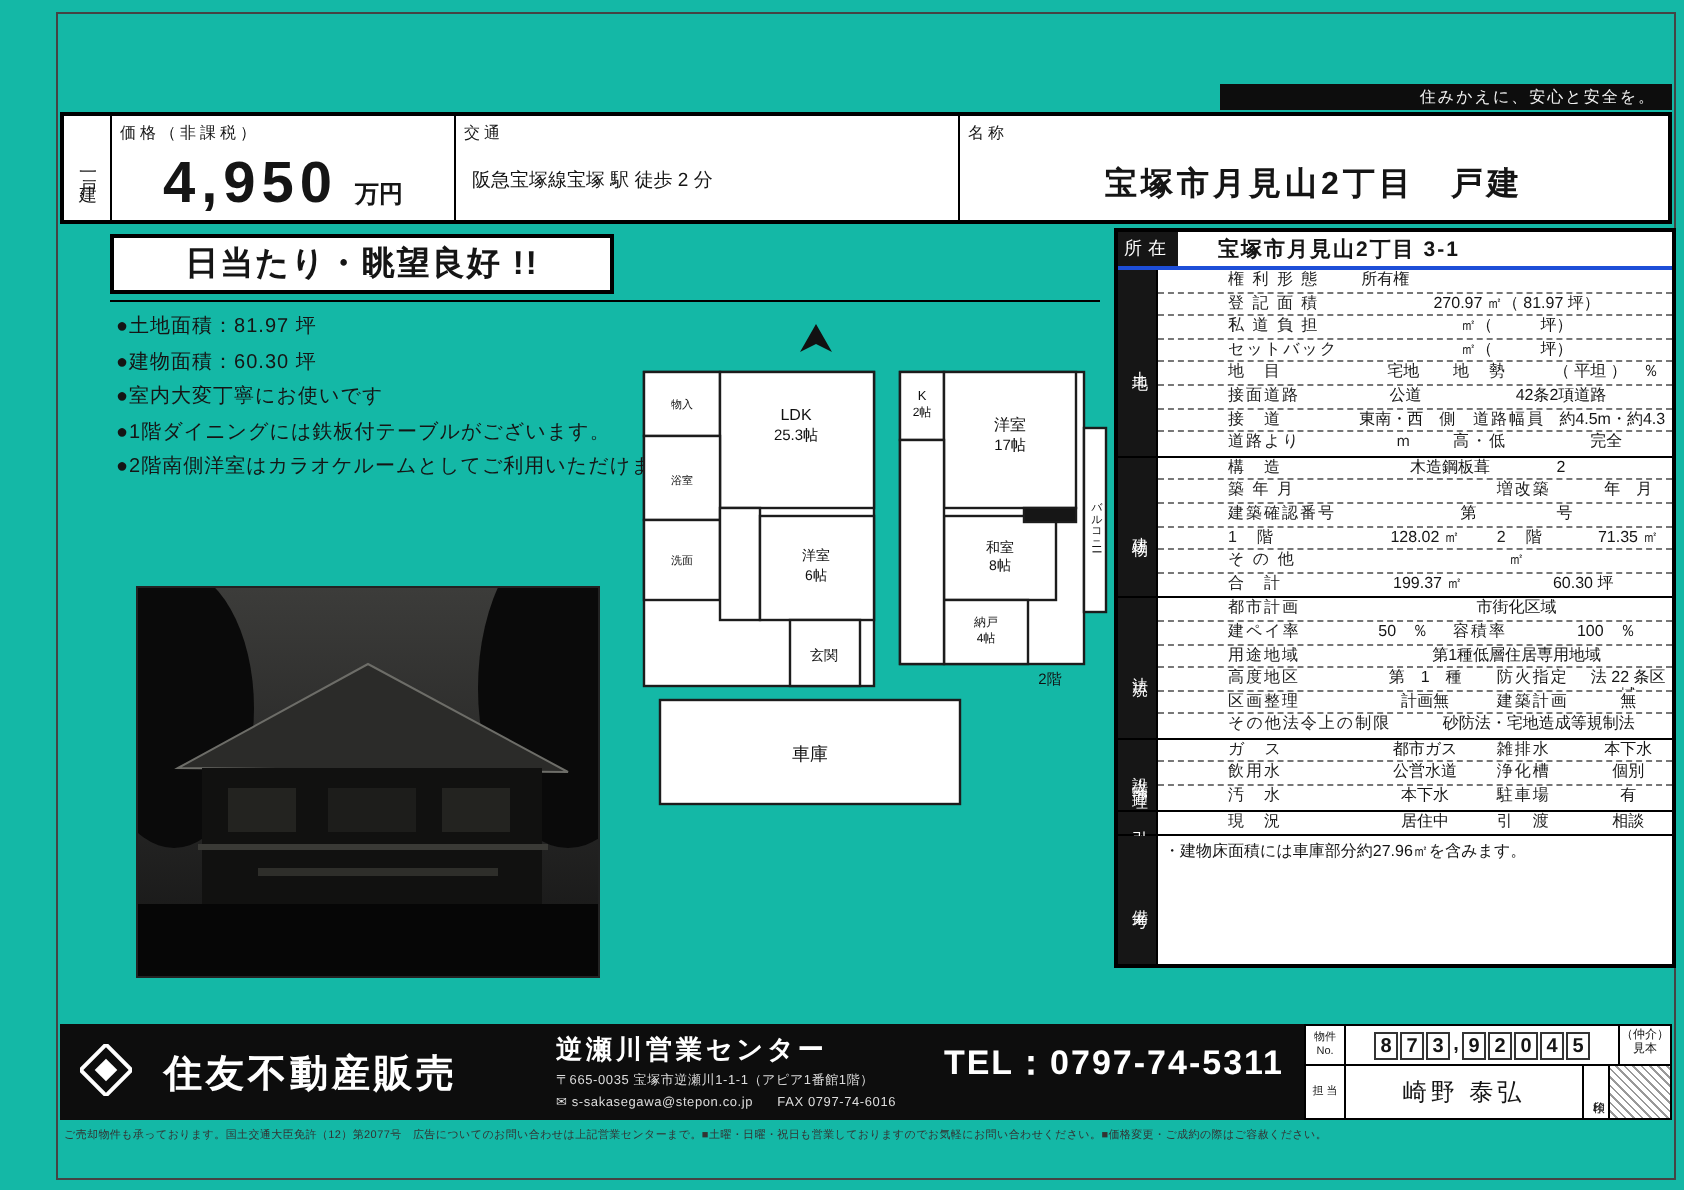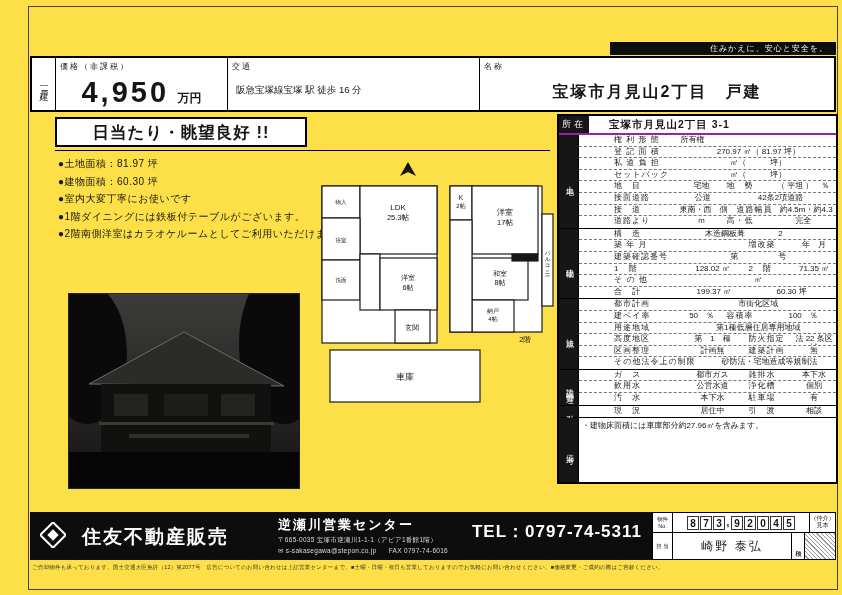--- a/index.html
+++ b/index.html
@@ -1,18 +1,18 @@
 <!DOCTYPE html>
 <html><head>
 <meta charset="utf-8">
 <style>
   html,body{margin:0;padding:0;background:#e8e8e4;}
   *{box-sizing:border-box;}
   body{font-family:"Liberation Sans","DejaVu Sans",sans-serif;color:#151515;}
-  .sheet{position:relative;width:842px;height:595px;background:#fde047;margin:0 auto;overflow:hidden;}
+  .sheet{position:relative;width:842px;height:595px;background:#14b8a6;margin:0 auto;overflow:hidden;}
   .sheet-border{position:absolute;left:28px;top:6px;width:810px;height:584px;border:1px solid #444;}
 
   
   .slogan{position:absolute;left:610px;top:42px;width:226px;height:13px;background:#0d0d0d;color:#f2f2f2;
     font-size:8px;line-height:13px;text-align:right;padding-right:8px;letter-spacing:1px;}
 
   
   .head-table{position:absolute;left:30px;top:56px;width:806px;height:56px;border:2px solid #000;display:flex;background:#fff;}
   .h-cell{border-right:1px solid #000;position:relative;}
   .h-type{width:24px;display:flex;align-items:center;justify-content:center;}
@@ -36,21 +36,21 @@
 
   
   .photo{position:absolute;left:68px;top:293px;width:232px;height:196px;border:1px solid #222;background:#101010;}
 
   
   .plan{position:absolute;left:312px;top:158px;width:252px;height:262px;}
   .plan svg text{font-family:"Liberation Sans","DejaVu Sans",sans-serif;}
 
   
   .spec{position:absolute;left:557px;top:114px;width:281px;border:2px solid #000;background:#fff;font-size:8px;}
-  .spec-loc{display:flex;border-bottom:2px solid #a21caf;height:19px;}
+  .spec-loc{display:flex;border-bottom:2px solid #1d4ed8;height:19px;}
   .spec-loc-label{width:30px;background:#161616;color:#fff;font-size:9px;letter-spacing:3px;display:flex;align-items:center;justify-content:center;}
   .spec-loc-value{flex:1;font-size:10.5px;font-weight:bold;display:flex;align-items:center;padding-left:20px;letter-spacing:1px;}
   .spec-sec{display:flex;border-bottom:1px solid #000;}
   .spec-sec:last-child{border-bottom:none;}
   .spec-seclab{width:20px;background:#161616;color:#fff;display:flex;align-items:center;justify-content:center;
     writing-mode:vertical-rl;text-orientation:upright;font-size:8px;letter-spacing:2px;border-right:1px solid #000;}
   .spec-body{flex:1;display:flex;flex-direction:column;}
   .spec-row{display:flex;height:11.6px;border-bottom:1px dashed #777;padding-left:32px;}
   .spec-row:last-child{border-bottom:none;}
   .spec-cell{font-size:8px;text-align:center;overflow:hidden;white-space:pre-line;line-height:1.15;}
@@ -97,21 +97,21 @@
       <span class="h-label">価格（非課税）</span>
       <div class="price-line">
         <span class="price-big">4,950</span>
         <span class="price-unit">万円</span>
       </div>
     </div>
     <div class="h-cell h-traffic">
       <span class="h-label">交通</span>
       <div class="traffic-line">
         <span>阪急宝塚線</span>
-        <span>宝塚 駅 徒歩 16 分</span>
+        <span>宝塚 駅 徒歩 2 分</span>
       </div>
     </div>
     <div class="h-cell h-name">
       <span class="h-label">名称</span>
       <div class="name-line">宝塚市月見山2丁目　戸建</div>
     </div>
   </div>
 
   <div class="headline-box">日当たり・眺望良好 !!</div>
   <div class="headline-rule"></div>

